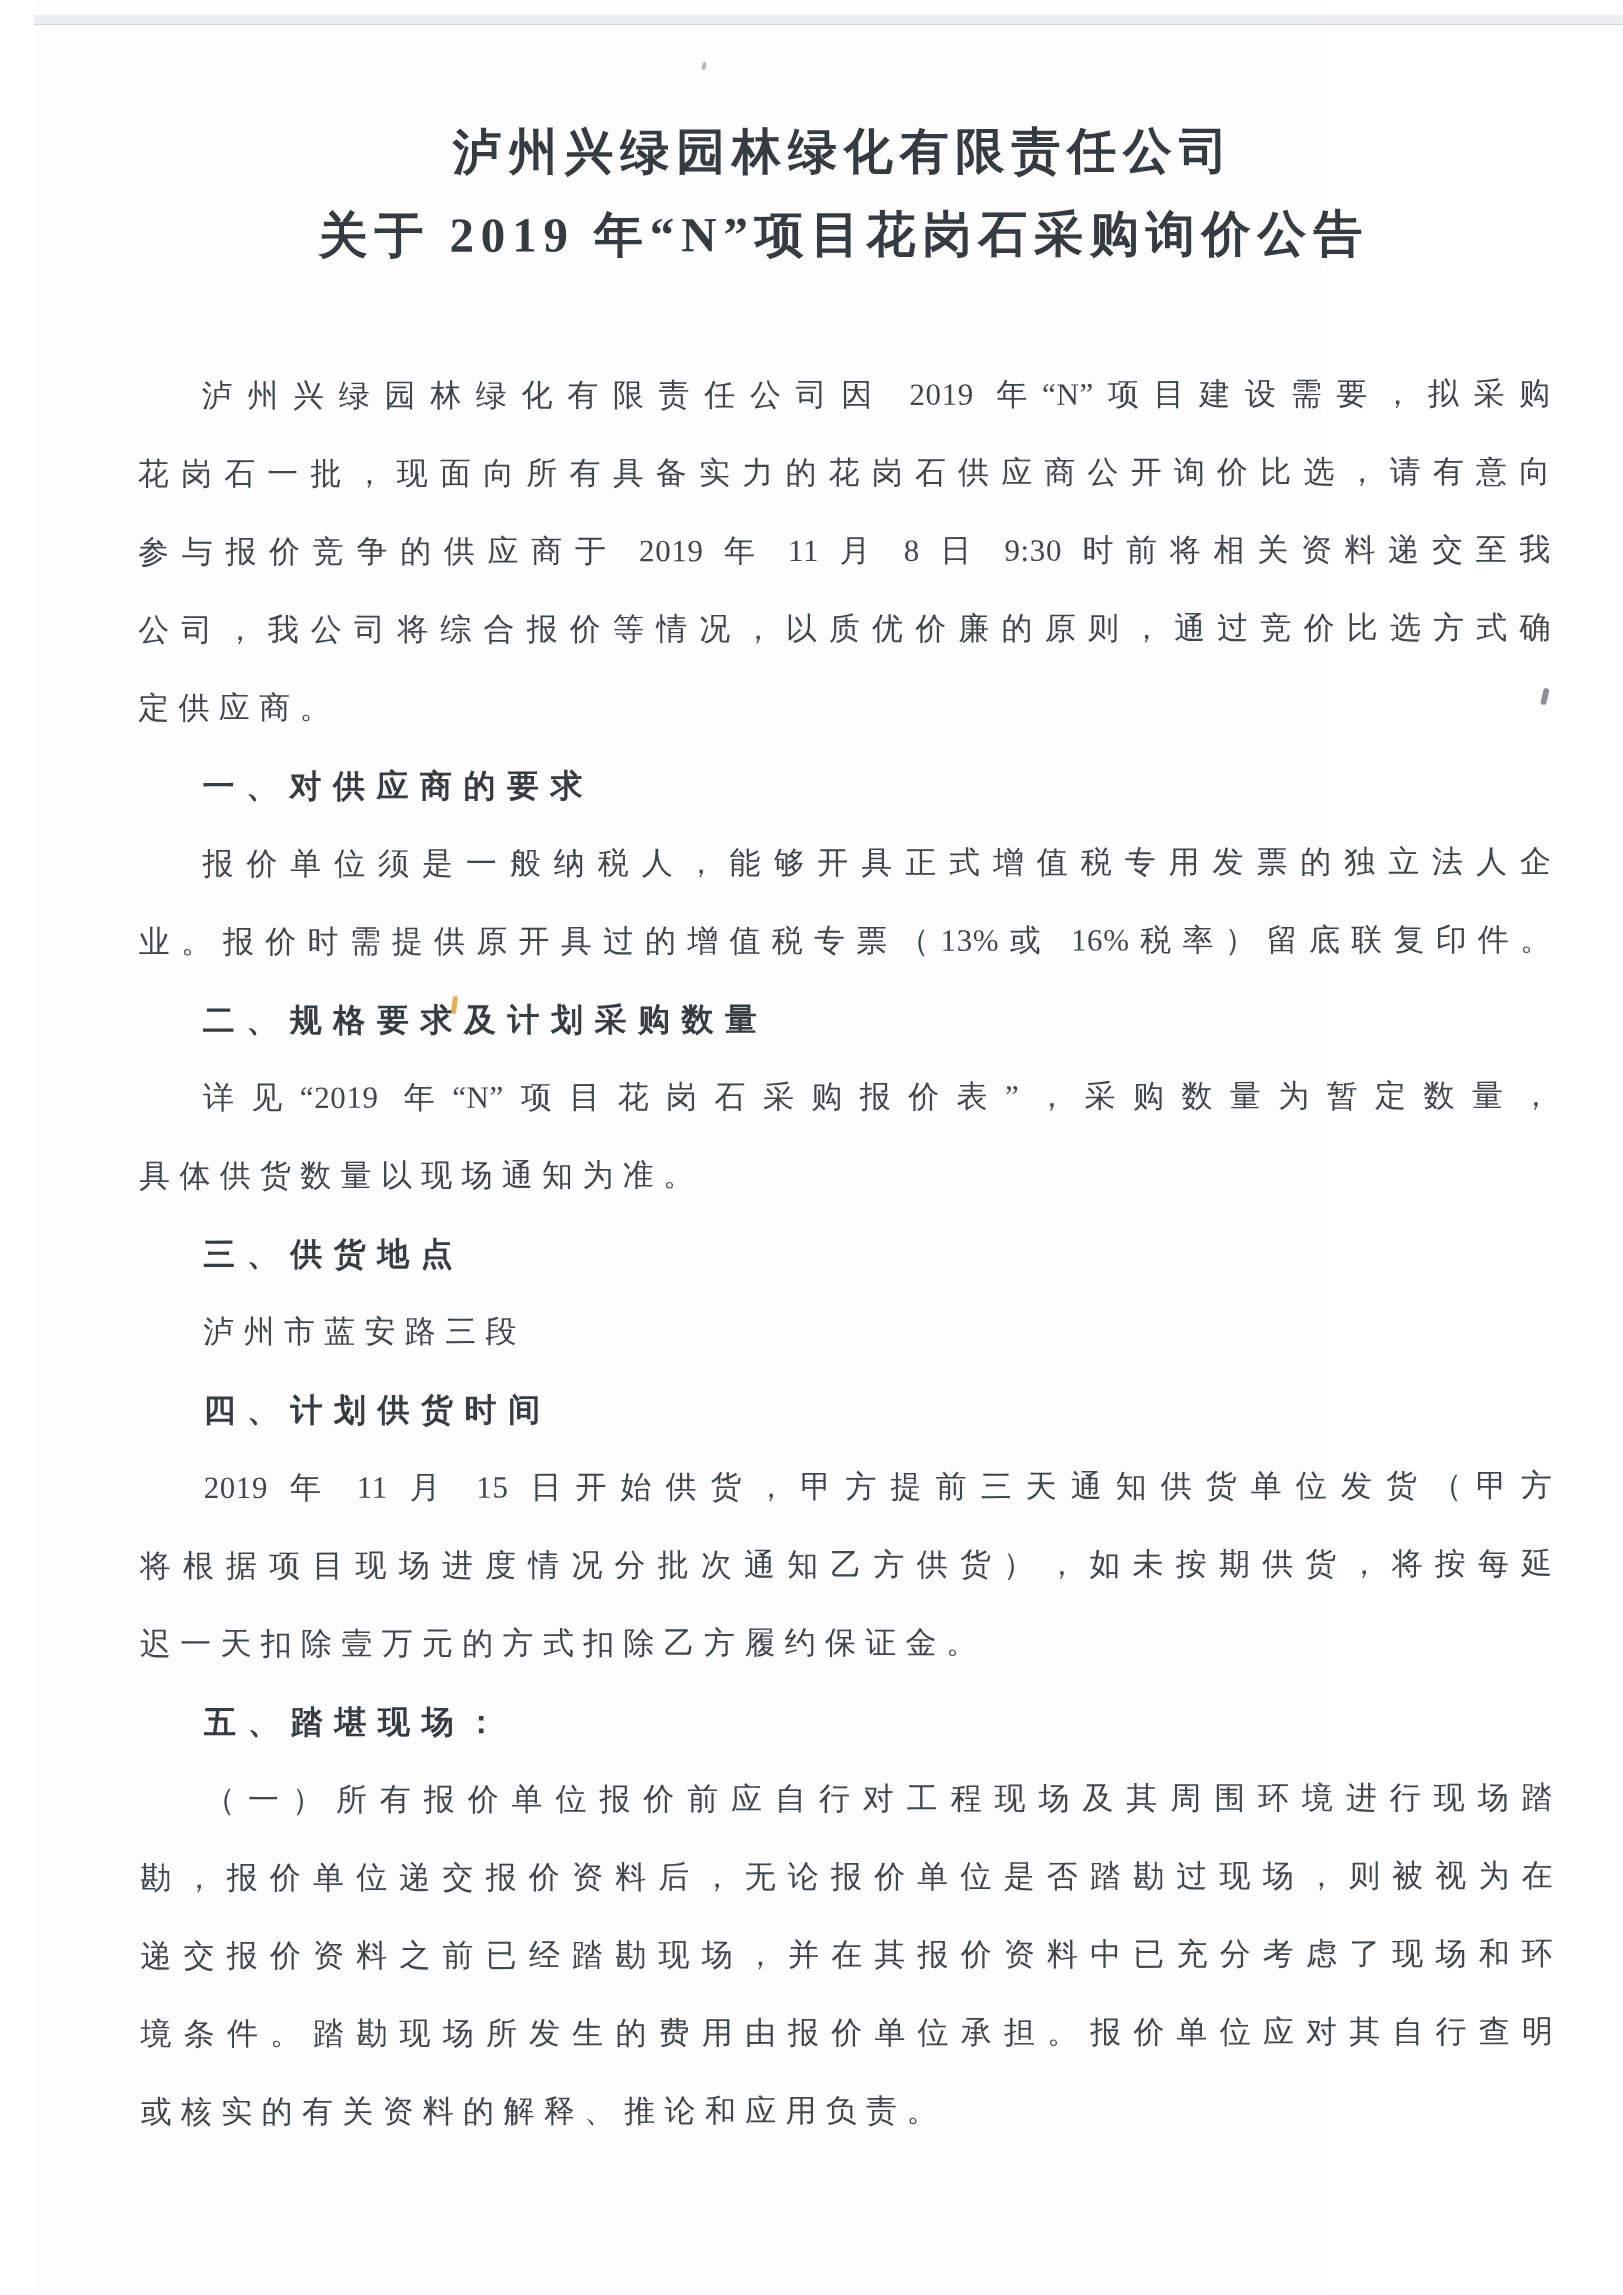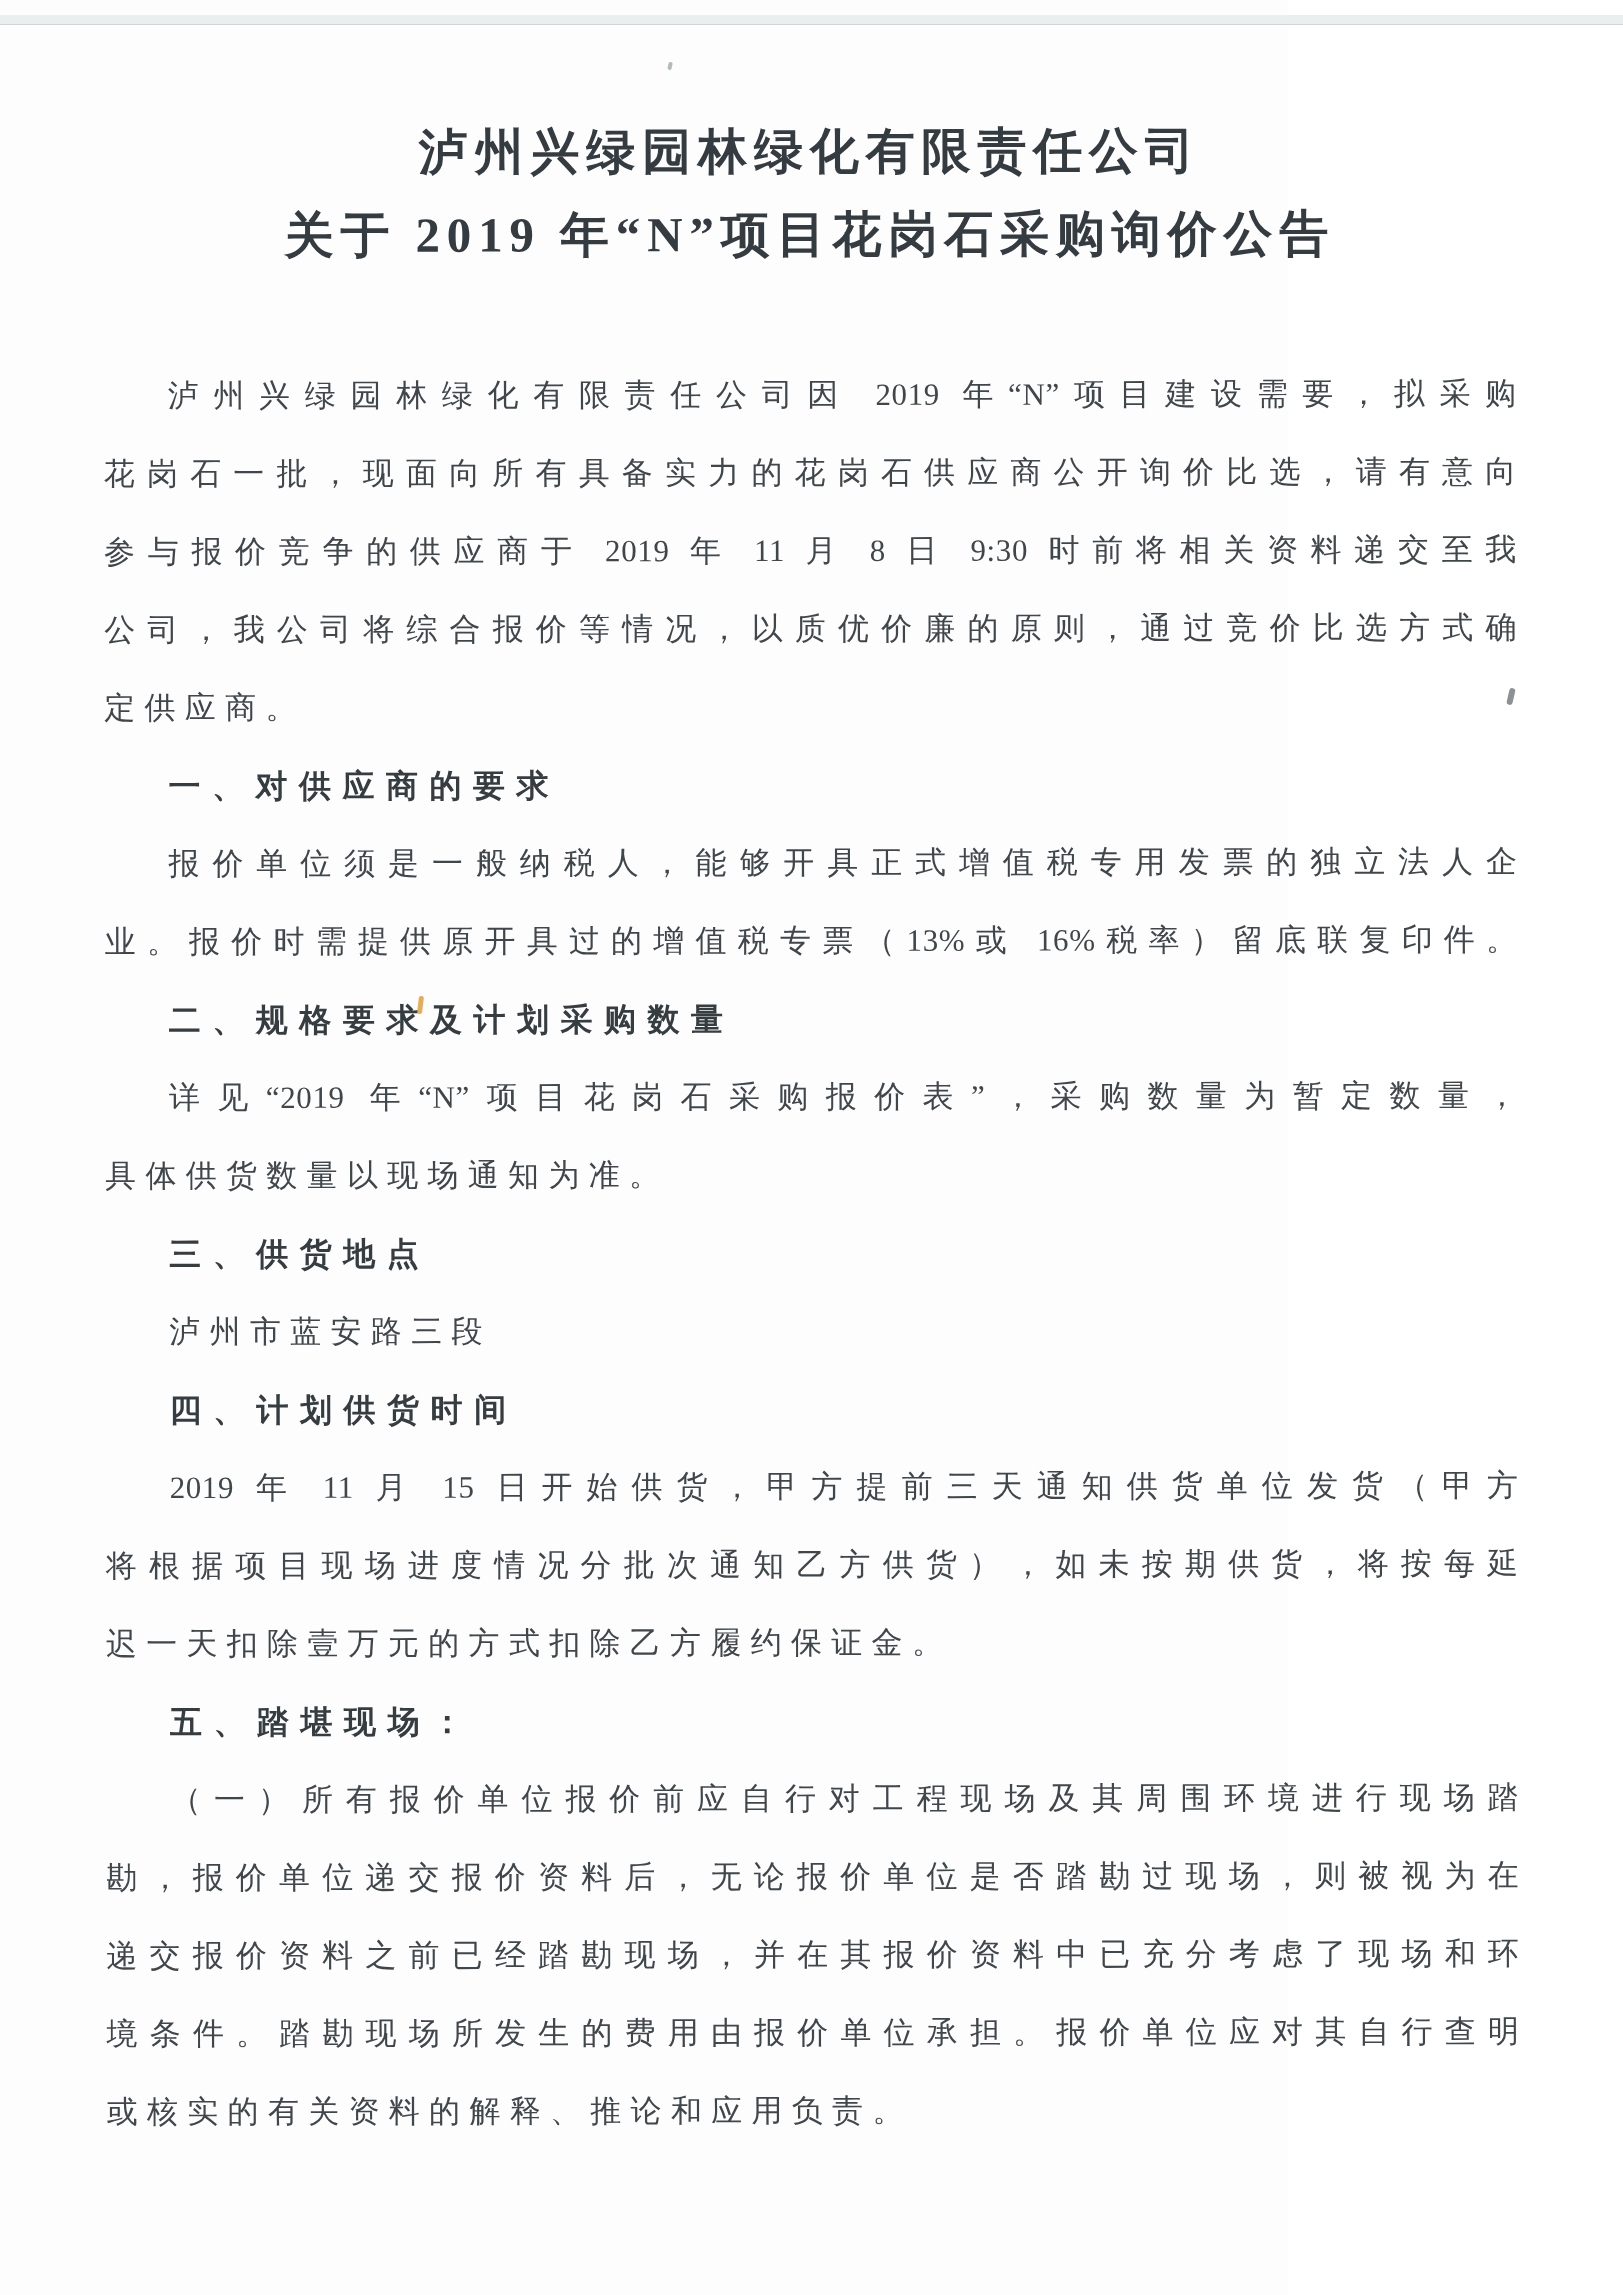--- a/index.html
+++ b/index.html
@@ -12,20 +12,21 @@
     height: 2295px;
     overflow: hidden;
     font-family: "Liberation Serif", "DejaVu Serif", serif;
   }
   .page {
     position: relative;
     width: 1288px;
     height: 2295px;
     background: #fdfdfd;
     color: #40474b;
+    margin-left: 34px;
   }
   
   .scan-band {
     position: absolute;
     left: 0;
     top: 14.7px;
     width: 1624px;
     height: 9.8px;
     background: #e9eeee;
     border-bottom: 1.5px solid #ccd4d4;

